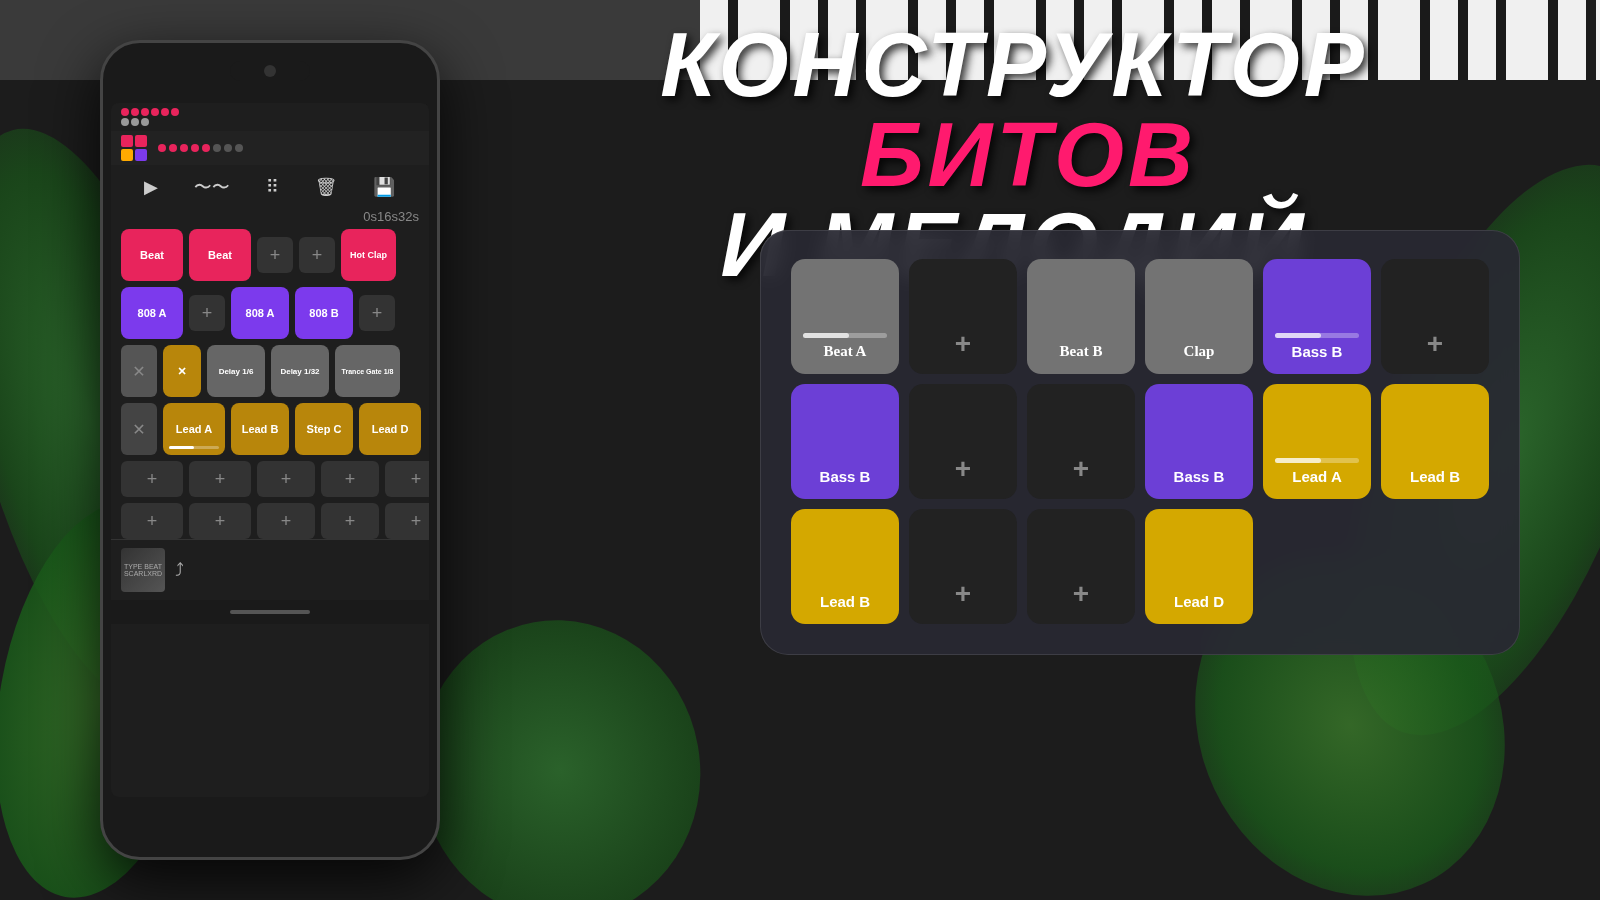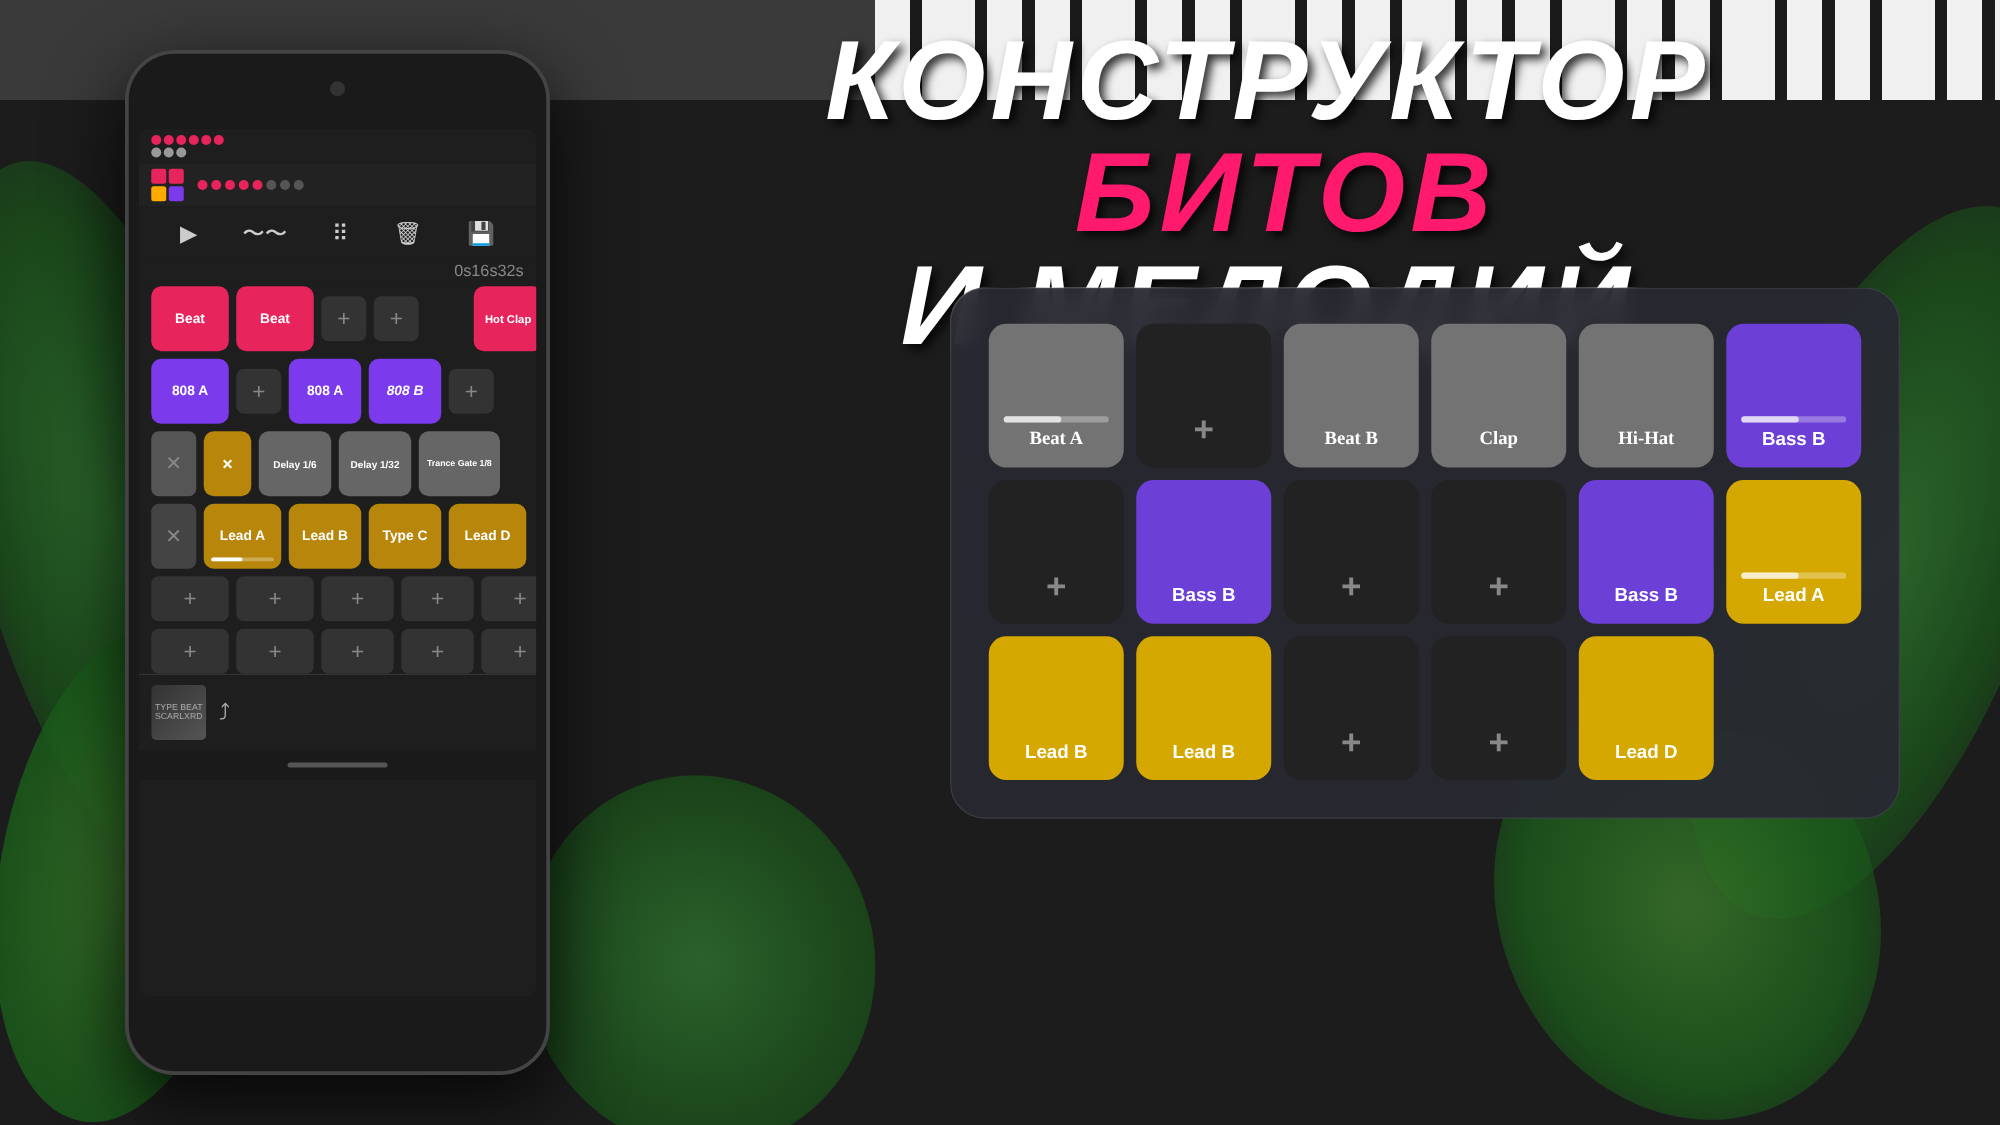--- a/index.html
+++ b/index.html
@@ -474,49 +474,49 @@
       <span>32s</span>
     </div>
 
     <div class="phone-loops">
 
       <div class="loop-row">
         <div class="loop-block" style="background:#e8245c;width:62px;">Beat</div>
         <div class="loop-block" style="background:#e8245c;width:62px;">Beat</div>
         <div class="loop-plus">+</div>
         <div class="loop-plus">+</div>
-        <div class="loop-block" style="background:#e8245c;width:55px;font-size:9px;margin-left:38px;">Hot Clap</div>
+        <div class="loop-block" style="background:#e8245c;width:55px;font-size:9px;">Hot Clap</div>
       </div>
 
       <div class="loop-row">
         <div class="loop-block" style="background:#7c3aed;width:62px;">808 A</div>
         <div class="loop-plus">+</div>
         <div class="loop-block" style="background:#7c3aed;width:58px;">808 A</div>
-        <div class="loop-block" style="background:#7c3aed;width:58px;font-style:italic;">808 B</div>
+        <div class="loop-block" style="background:#7c3aed;width:58px;">808 B</div>
         <div class="loop-plus">+</div>
       </div>
 
       <div class="loop-row">
         <div class="loop-x" style="background:#555;">✕</div>
         <div class="loop-block" style="background:#b8860b;width:38px;">✕</div>
         <div class="loop-block" style="background:#666;width:58px;font-size:8px;">Delay 1/6</div>
         <div class="loop-block" style="background:#666;width:58px;font-size:8px;">Delay 1/32</div>
         <div class="loop-block" style="background:#666;width:65px;font-size:7px;">Trance Gate 1/8</div>
       </div>
 
       <div class="loop-row">
         <div class="loop-x" style="background:#444;">✕</div>
         <div class="loop-block" style="background:#b8860b;width:62px;position:relative;">
           Lead A
           <div style="position:absolute;bottom:6px;left:6px;right:6px;height:3px;background:rgba(255,255,255,0.3);border-radius:2px;">
               <div style="width:50%;height:100%;background:white;border-radius:2px;"></div>
             </div>
         </div>
         <div class="loop-block" style="background:#b8860b;width:58px;">Lead B</div>
-        <div class="loop-block" style="background:#b8860b;width:58px;">Type C</div>
+        <div class="loop-block" style="background:#b8860b;width:58px;">Step C</div>
         <div class="loop-block" style="background:#b8860b;width:62px;">Lead D</div>
       </div>
 
       <div class="loop-row">
         <div class="loop-plus" style="width:62px;">+</div>
         <div class="loop-plus" style="width:62px;">+</div>
         <div class="loop-plus" style="width:58px;">+</div>
         <div class="loop-plus" style="width:58px;">+</div>
         <div class="loop-plus" style="width:62px;">+</div>
       </div>
@@ -553,23 +553,20 @@
     </div>
     <div class="step-cell dark">
       <span class="step-cell-plus">+</span>
     </div>
     <div class="step-cell pink">
       <span class="step-cell-label">Beat B</span>
     </div>
     <div class="step-cell pink">
       <span class="step-cell-label">Clap</span>
     </div>
-    <div class="step-cell pink">
-      <span class="step-cell-label">Hi-Hat</span>
-    </div>
 
     <div class="step-cell purple">
       <div class="cell-slider">
           <div class="cell-slider-fill"></div>
         </div>
       <span class="step-cell-label">Bass B</span>
     </div>
     <div class="step-cell dark">
       <span class="step-cell-plus">+</span>
     </div>

